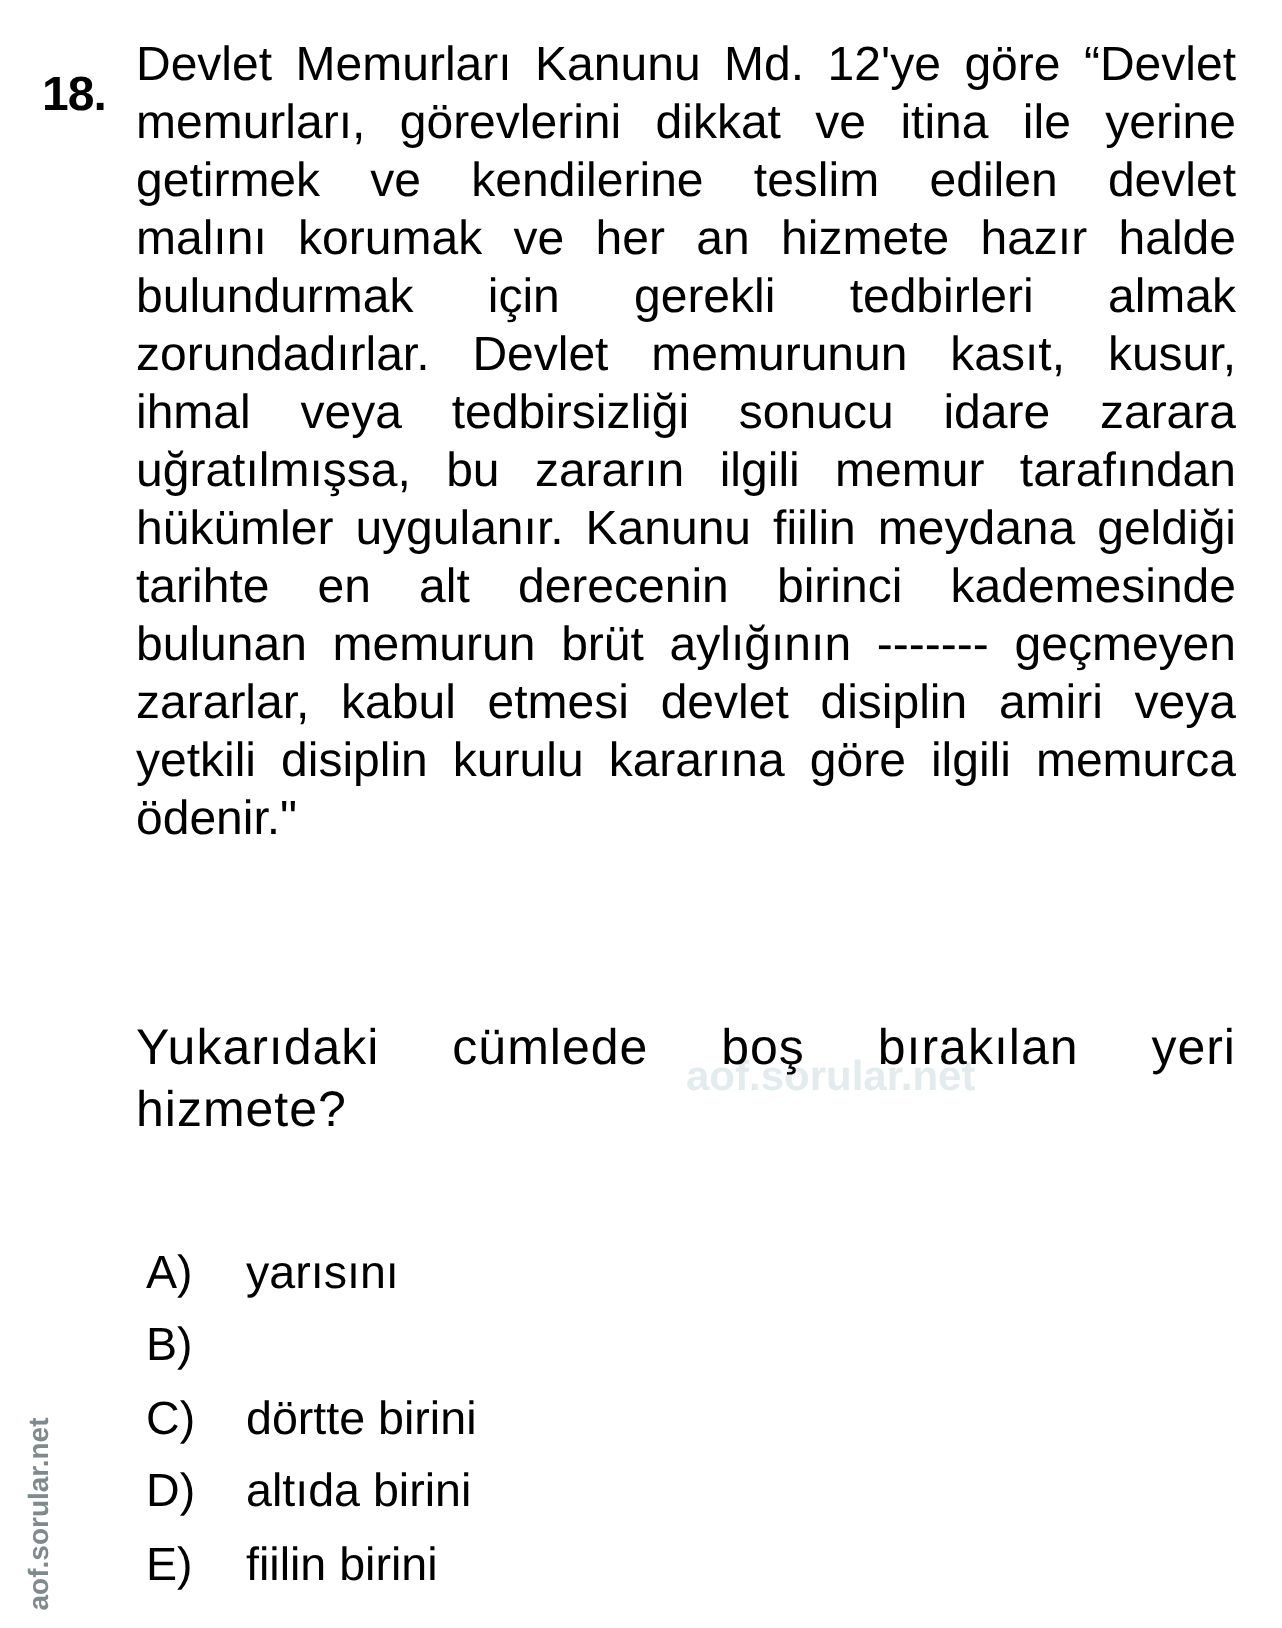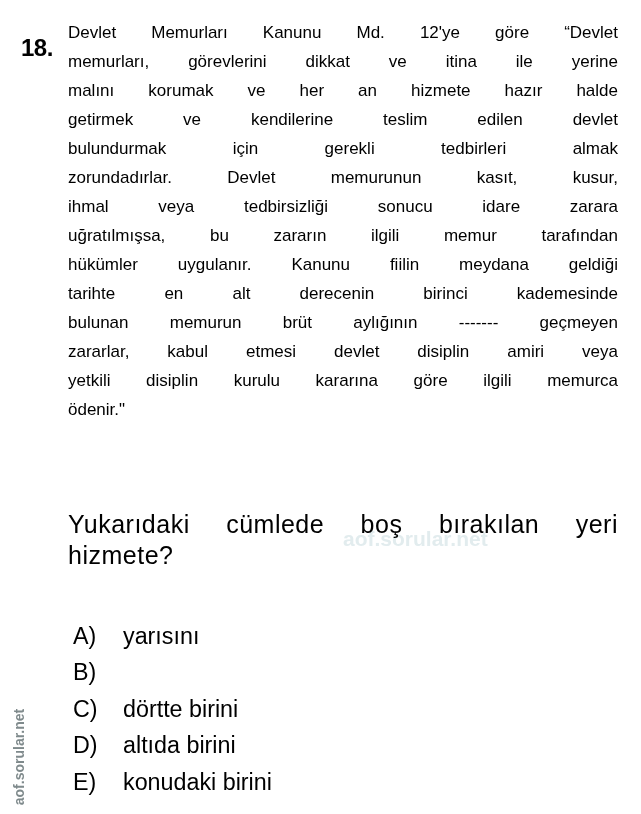--- a/index.html
+++ b/index.html
@@ -21,21 +21,21 @@
       top: 34px;
       font-size: 24px;
       font-weight: bold;
       letter-spacing: -0.5px;
     }
     .stem {
       position: absolute;
       left: 68px;
       top: 18px;
       width: 550px;
-      font-size: 17px;
+      font-size: 24px;
       line-height: 29px;
       text-align: justify;
     }
     .stem .line {
       display: block;
       text-align: justify;
       text-align-last: justify;
       white-space: nowrap;
       height: 29px;
     }
@@ -99,22 +99,22 @@
     }
   </style>
 </head>
 <body>
 
 <div class="q-number">18.</div>
 
 <div class="stem">
   <span class="line">Devlet Memurları Kanunu Md. 12'ye göre “Devlet</span>
   <span class="line">memurları, görevlerini dikkat ve itina ile yerine</span>
+  <span class="line">getirmek ve kendilerine teslim edilen devlet</span>
   <span class="line">malını korumak ve her an hizmete hazır halde</span>
-  <span class="line">getirmek ve kendilerine teslim edilen devlet</span>
   <span class="line">bulundurmak için gerekli tedbirleri almak</span>
   <span class="line">zorundadırlar. Devlet memurunun kasıt, kusur,</span>
   <span class="line">ihmal veya tedbirsizliği sonucu idare zarara</span>
   <span class="line">uğratılmışsa, bu zararın ilgili memur tarafından</span>
   <span class="line">hükümler uygulanır. Kanunu fiilin meydana geldiği</span>
   <span class="line">tarihte en alt derecenin birinci kademesinde</span>
   <span class="line">bulunan memurun brüt aylığının ------- geçmeyen</span>
   <span class="line">zararlar, kabul etmesi devlet disiplin amiri veya</span>
   <span class="line">yetkili disiplin kurulu kararına göre ilgili memurca</span>
   <span class="line last">ödenir."</span>
@@ -138,17 +138,17 @@
   <div class="option">
     <span class="letter">C)</span>
     <span class="text">dörtte birini</span>
   </div>
   <div class="option">
     <span class="letter">D)</span>
     <span class="text">altıda birini</span>
   </div>
   <div class="option">
     <span class="letter">E)</span>
-    <span class="text">konudaki birini</span>
+    <span class="text">fiilin birini</span>
   </div>
 </div>
 
 <div class="wm-side">aof.sorular.net</div>
 
 </body></html>

